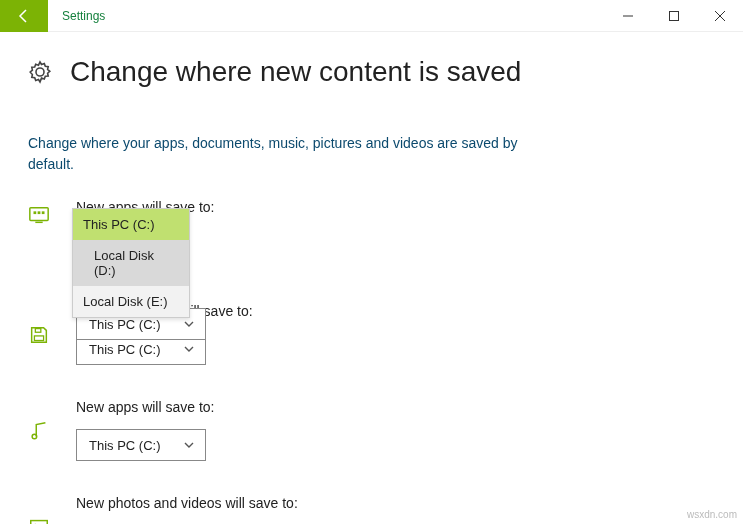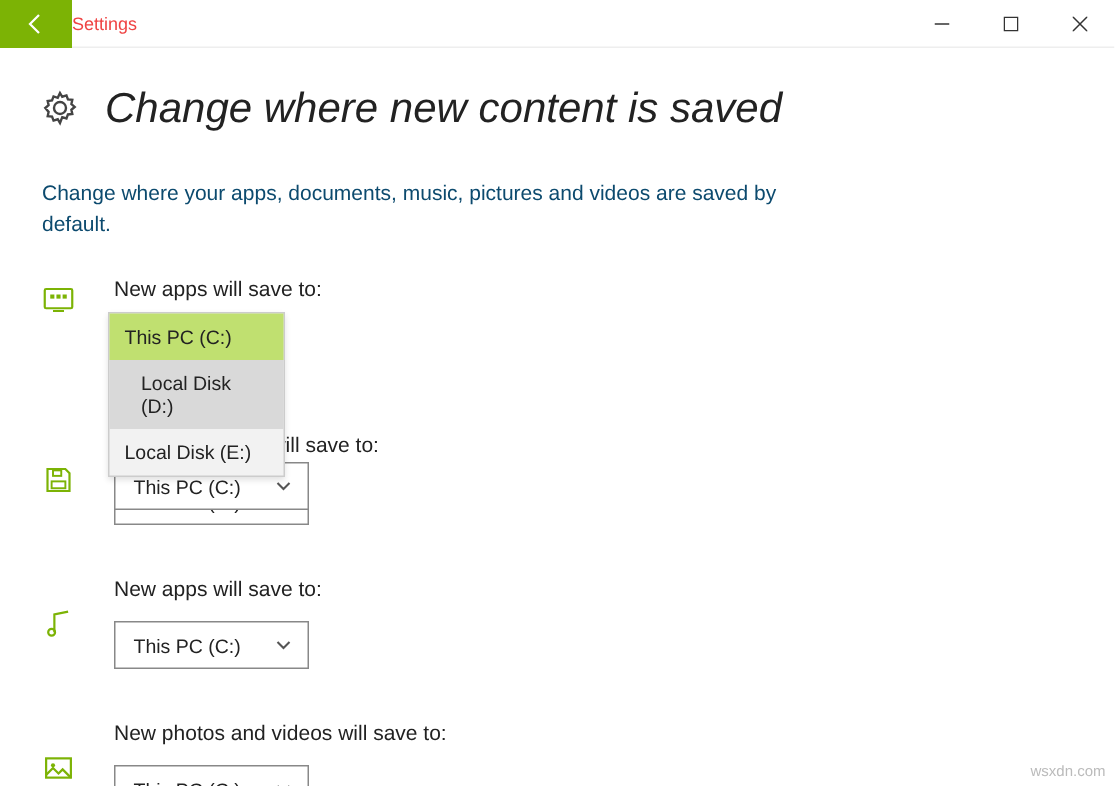--- a/index.html
+++ b/index.html
@@ -1,25 +1,25 @@
 <!DOCTYPE html>
 <html><head>
   <meta charset="utf-8">
   <style>
     * { margin: 0; padding: 0; box-sizing: border-box; font-family: "Segoe UI", Tahoma, sans-serif; }
     body { width: 743px; height: 524px; background: #fff; position: relative; overflow: hidden; }
     .titlebar { display: flex; align-items: center; height: 32px; background: #fff; border-bottom: 1px solid #eee; }
     .back-btn { width: 48px; height: 32px; background: #7cb305; display: flex; align-items: center; justify-content: center; cursor: pointer; }
     .back-btn svg { width: 16px; height: 16px; }
-    .title-text { font-size: 12px; color: #ef4444; flex: 1; }
+    .title-text { margin-left: 14px; font-size: 12px; color: #15803d; flex: 1; }
     .win-controls { display: flex; }
     .win-btn { width: 46px; height: 32px; display: flex; align-items: center; justify-content: center; cursor: pointer; }
     .win-btn svg { width: 10px; height: 10px; }
     .content { padding: 24px 28px 0 28px; }
-    .heading-row { display: flex; align-items: center; gap: 18px; margin-bottom: 30px; font-style: italic; }
+    .heading-row { display: flex; align-items: center; gap: 18px; margin-bottom: 45px; }
     .gear { width: 24px; height: 24px; flex: 0 0 auto; }
     .heading { font-size: 28px; font-weight: 400; color: #222; }
     .description { font-size: 14px; color: #0c4a6e; line-height: 1.5; margin-bottom: 24px; max-width: 500px; }
     .setting-row { display: flex; align-items: center; gap: 26px; margin-bottom: 34px; position: relative; }
     .setting-icon { width: 22px; height: 22px; flex: 0 0 auto; margin-top: 2px; color: #7cb305; }
     .setting-body { flex: 1; position: relative; }
     .setting-label { font-size: 14px; color: #222; margin-bottom: 14px; }
     .combo { display: inline-flex; align-items: center; border: 1px solid #888; height: 32px; padding: 0 10px 0 12px; gap: 12px; font-size: 13px; color: #222; cursor: pointer; min-width: 130px; justify-content: space-between; background: #fff; }
     .combo .chev { width: 12px; height: 12px; }
     .dropdown { position: absolute; top: 18px; left: 72px; width: 118px; border: 1px solid #ccc; background: #f2f2f2; box-shadow: 0 2px 4px rgba(0,0,0,0.12); z-index: 10; }

